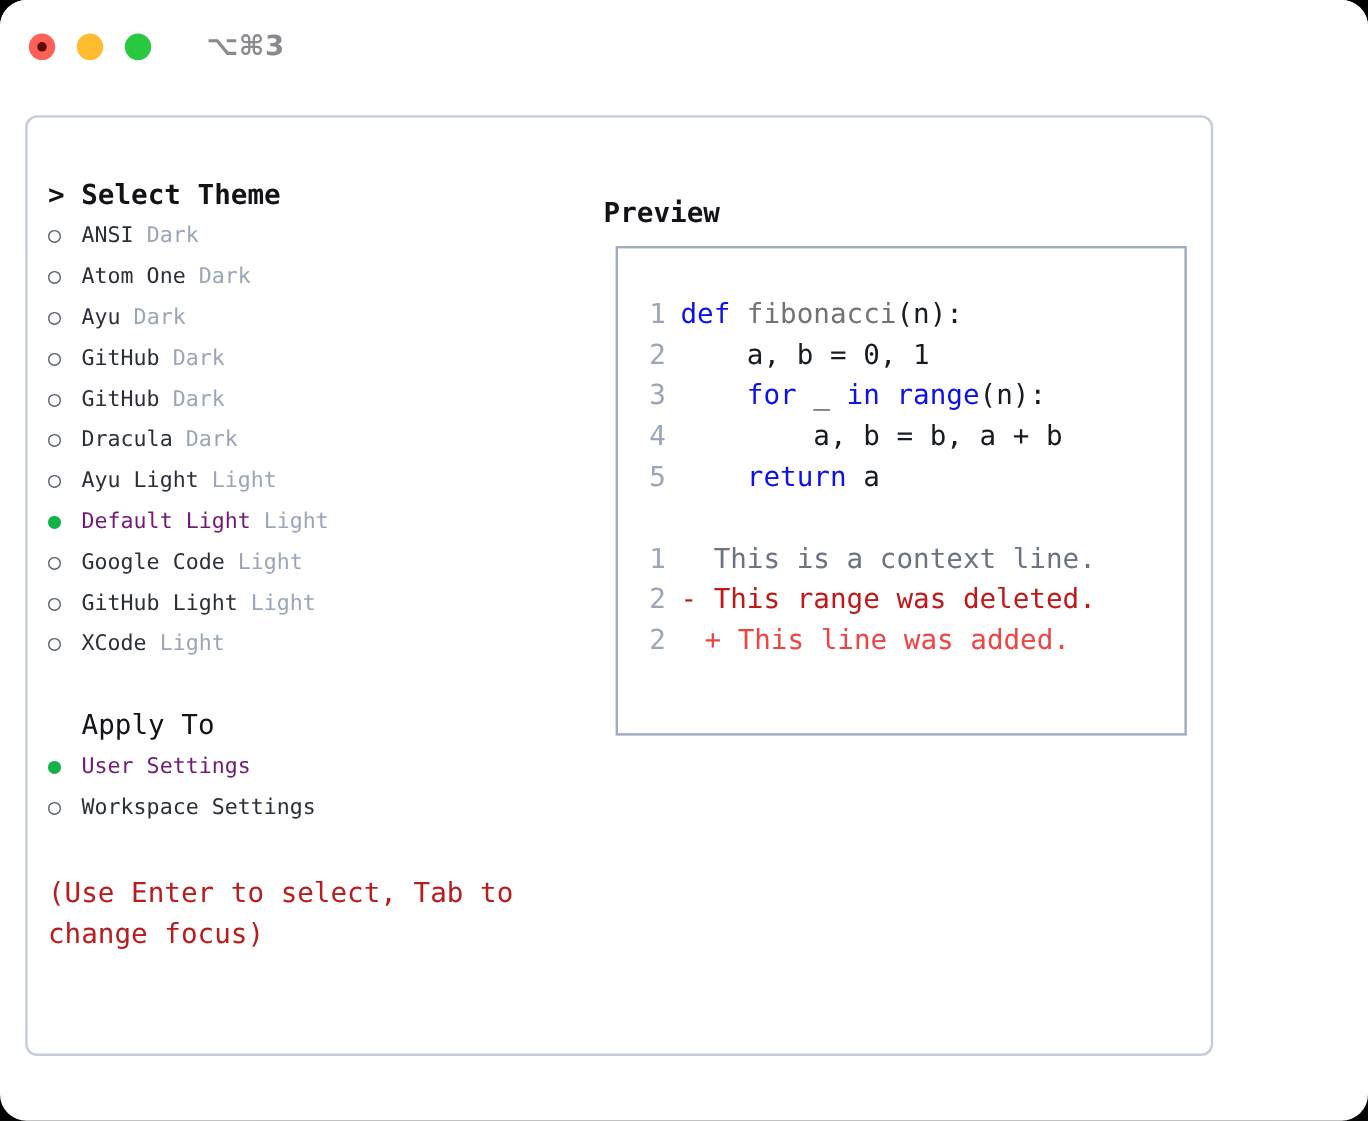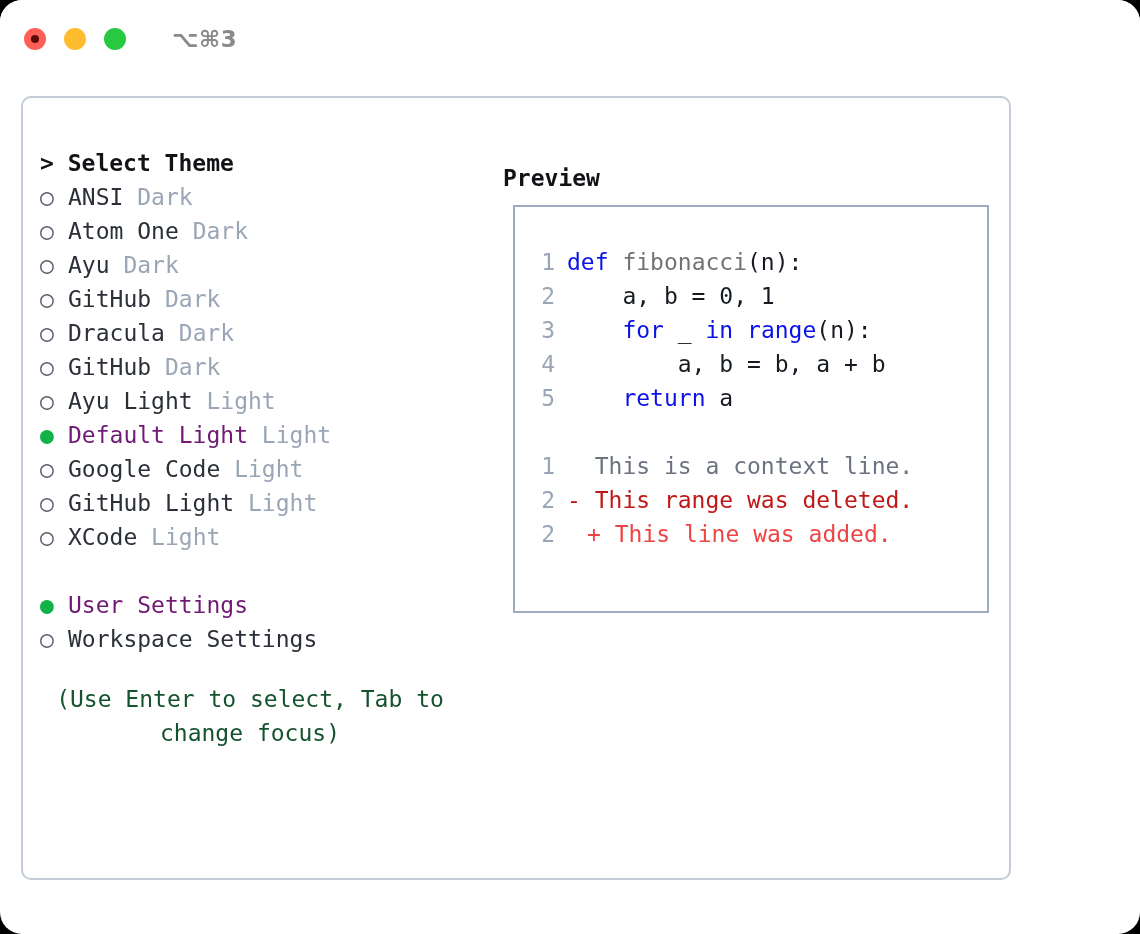--- a/index.html
+++ b/index.html
@@ -120,21 +120,21 @@
     height: 34px;
     white-space: pre;
     padding-left: 28px;
   }
 
   .list { margin: 0; padding: 0; list-style: none; }
 
   .row {
     height: 34px;
     line-height: 34px;
-    font-size: 23px;
+    font-size: 18px;
     white-space: pre;
     display: block;
     color: #2b3038;
   }
 
   .bullet {
     display: inline-block;
     width: 28px;
     color: #5a6372;
   }
@@ -144,27 +144,26 @@
 
   .row-label { color: #2b3038; }
 
   .row-tag {
     color: #9aa6b6;
   }
 
   .spacer-row { height: 34px; }
 
   .hint {
-    margin-top: 26px;
-    font-size: 23px;
-    line-height: 34px;
-    color: #14532d;
+    margin-top: 38px;
+    font-size: 23px;
+    line-height: 34px;
+    color: #b91c1c;
     width: 420px;
     white-space: pre-wrap;
-    text-align: center;
   }
 
   
   .right-col {
     flex: 1;
     padding: 63px 0 0 0;
     position: relative;
   }
 
   .preview-title {
@@ -232,31 +231,32 @@
 
       <div class="left-col">
 
         <div class="section-head">&gt; Select Theme</div>
 
         <div class="list" id="theme-list">
             <div class="row"><span class="bullet">○</span><span class="row-label">ANSI</span><span class="row-tag"> Dark</span></div>
             <div class="row"><span class="bullet">○</span><span class="row-label">Atom One</span><span class="row-tag"> Dark</span></div>
             <div class="row"><span class="bullet">○</span><span class="row-label">Ayu</span><span class="row-tag"> Dark</span></div>
             <div class="row"><span class="bullet">○</span><span class="row-label">GitHub</span><span class="row-tag"> Dark</span></div>
+            <div class="row"><span class="bullet">○</span><span class="row-label">GitHub</span><span class="row-tag"> Dark</span></div>
             <div class="row"><span class="bullet">○</span><span class="row-label">Dracula</span><span class="row-tag"> Dark</span></div>
-            <div class="row"><span class="bullet">○</span><span class="row-label">GitHub</span><span class="row-tag"> Dark</span></div>
             <div class="row"><span class="bullet">○</span><span class="row-label">Ayu Light</span><span class="row-tag"> Light</span></div>
             <div class="row selected"><span class="bullet">●</span><span class="row-label">Default Light</span><span class="row-tag"> Light</span></div>
             <div class="row"><span class="bullet">○</span><span class="row-label">Google Code</span><span class="row-tag"> Light</span></div>
             <div class="row"><span class="bullet">○</span><span class="row-label">GitHub Light</span><span class="row-tag"> Light</span></div>
             <div class="row"><span class="bullet">○</span><span class="row-label">XCode</span><span class="row-tag"> Light</span></div>
           </div>
 
         <div class="spacer-row"></div>
 
+        <div class="section-head-sub">Apply To</div>
 
         <div class="list" id="apply-list">
             <div class="row selected"><span class="bullet">●</span><span class="row-label">User Settings</span></div>
             <div class="row"><span class="bullet">○</span><span class="row-label">Workspace Settings</span></div>
           </div>
 
         <div class="hint">(Use Enter to select, Tab to change focus)</div>
       </div>
 
       <div class="right-col">

